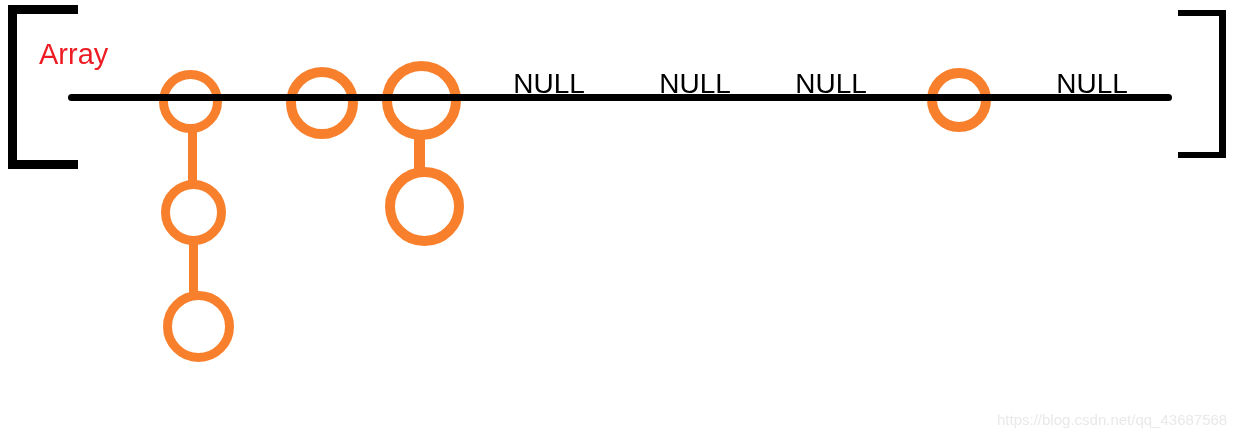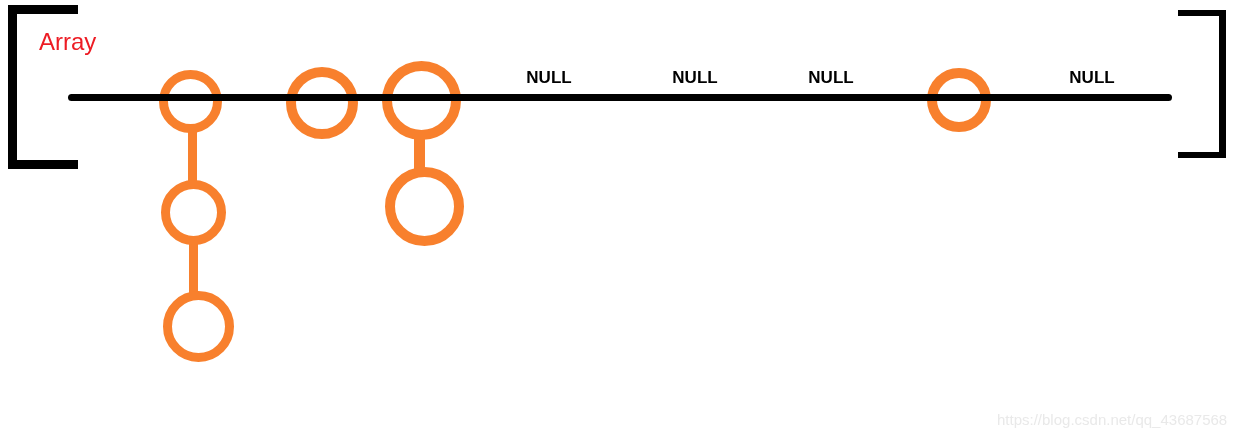--- a/index.html
+++ b/index.html
@@ -30,22 +30,22 @@
   .bracket-right {
     left: 1178px; top: 10px;
     width: 48px; height: 148px;
     border-right: 7px solid #000;
     border-top: 6px solid #000;
     border-bottom: 6px solid #000;
   }
   
   .array-label {
     position: absolute;
-    left: 39px; top: 28px;
-    font-size: 24px;
+    left: 39px; top: 40px;
+    font-size: 29px;
     line-height: 28px;
     z-index: 4;
     white-space: nowrap;
   }
   
   .main-line {
     position: absolute;
     left: 68px; top: 94px;
     width: 1104px; height: 7px;
     border-radius: 4px;
@@ -61,22 +61,22 @@
   }
   .chain-connector {
     position: absolute;
     z-index: 1;
   }
   
   .null-label {
     position: absolute;
     top: 68px;
     transform: translateX(-50%);
-    font-size: 17px;
-    font-weight: 700;
+    font-size: 28px;
+    font-weight: 400;
     color: #000;
     z-index: 3;
     white-space: nowrap;
   }
   
   .watermark {
     position: absolute;
     left: 997px; top: 411px;
     font-size: 15px;
     z-index: 0;

